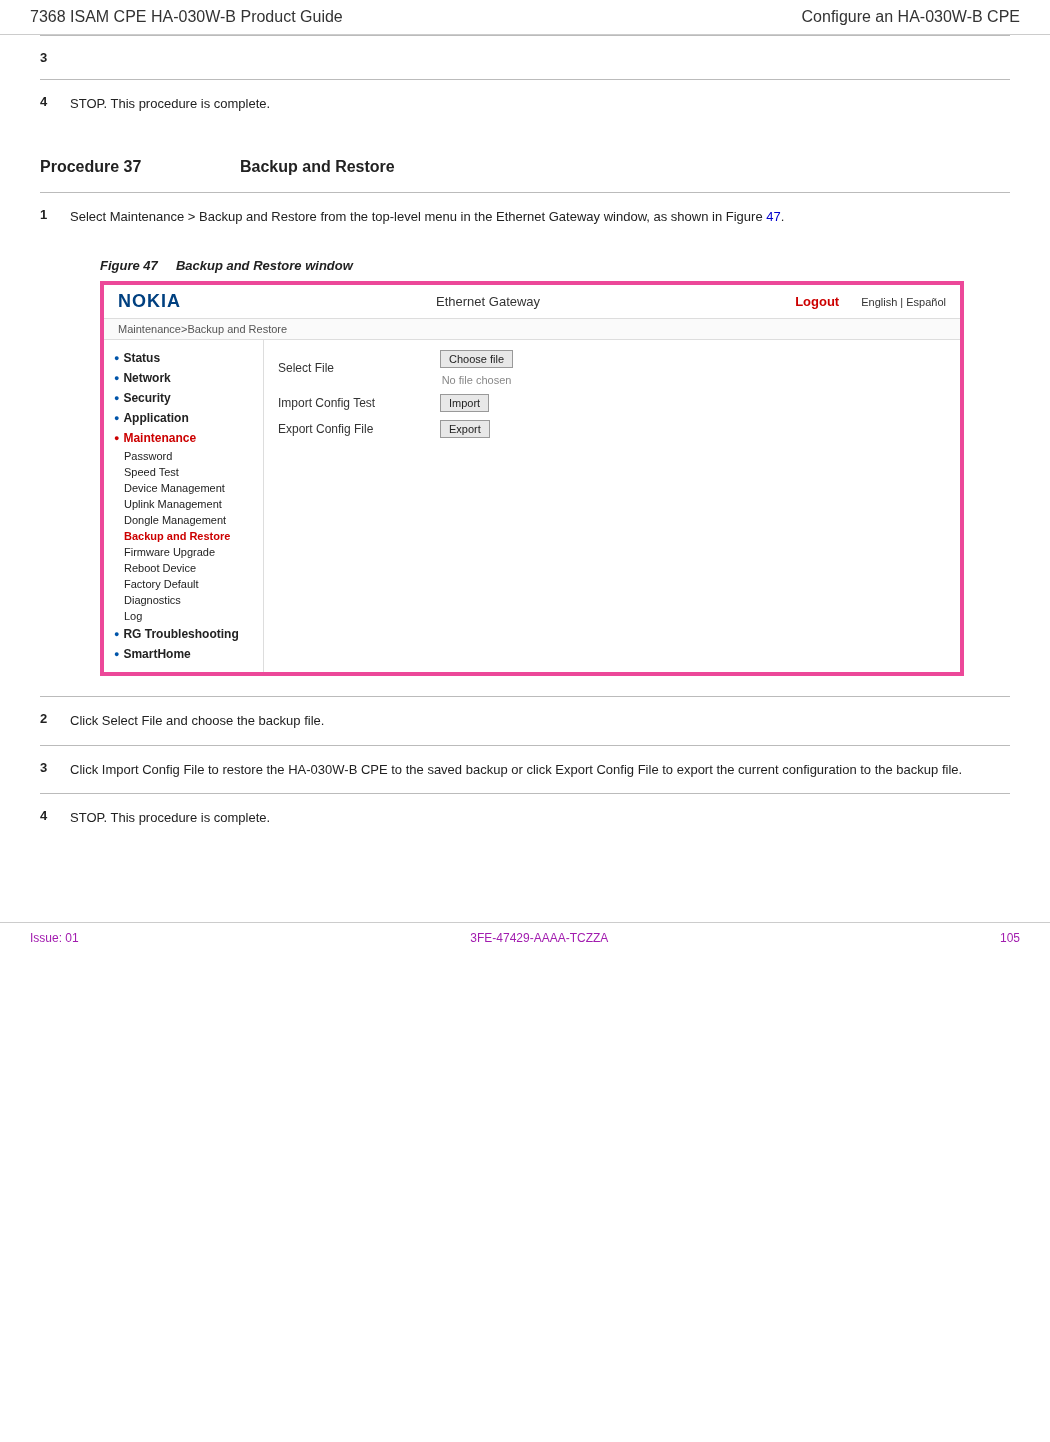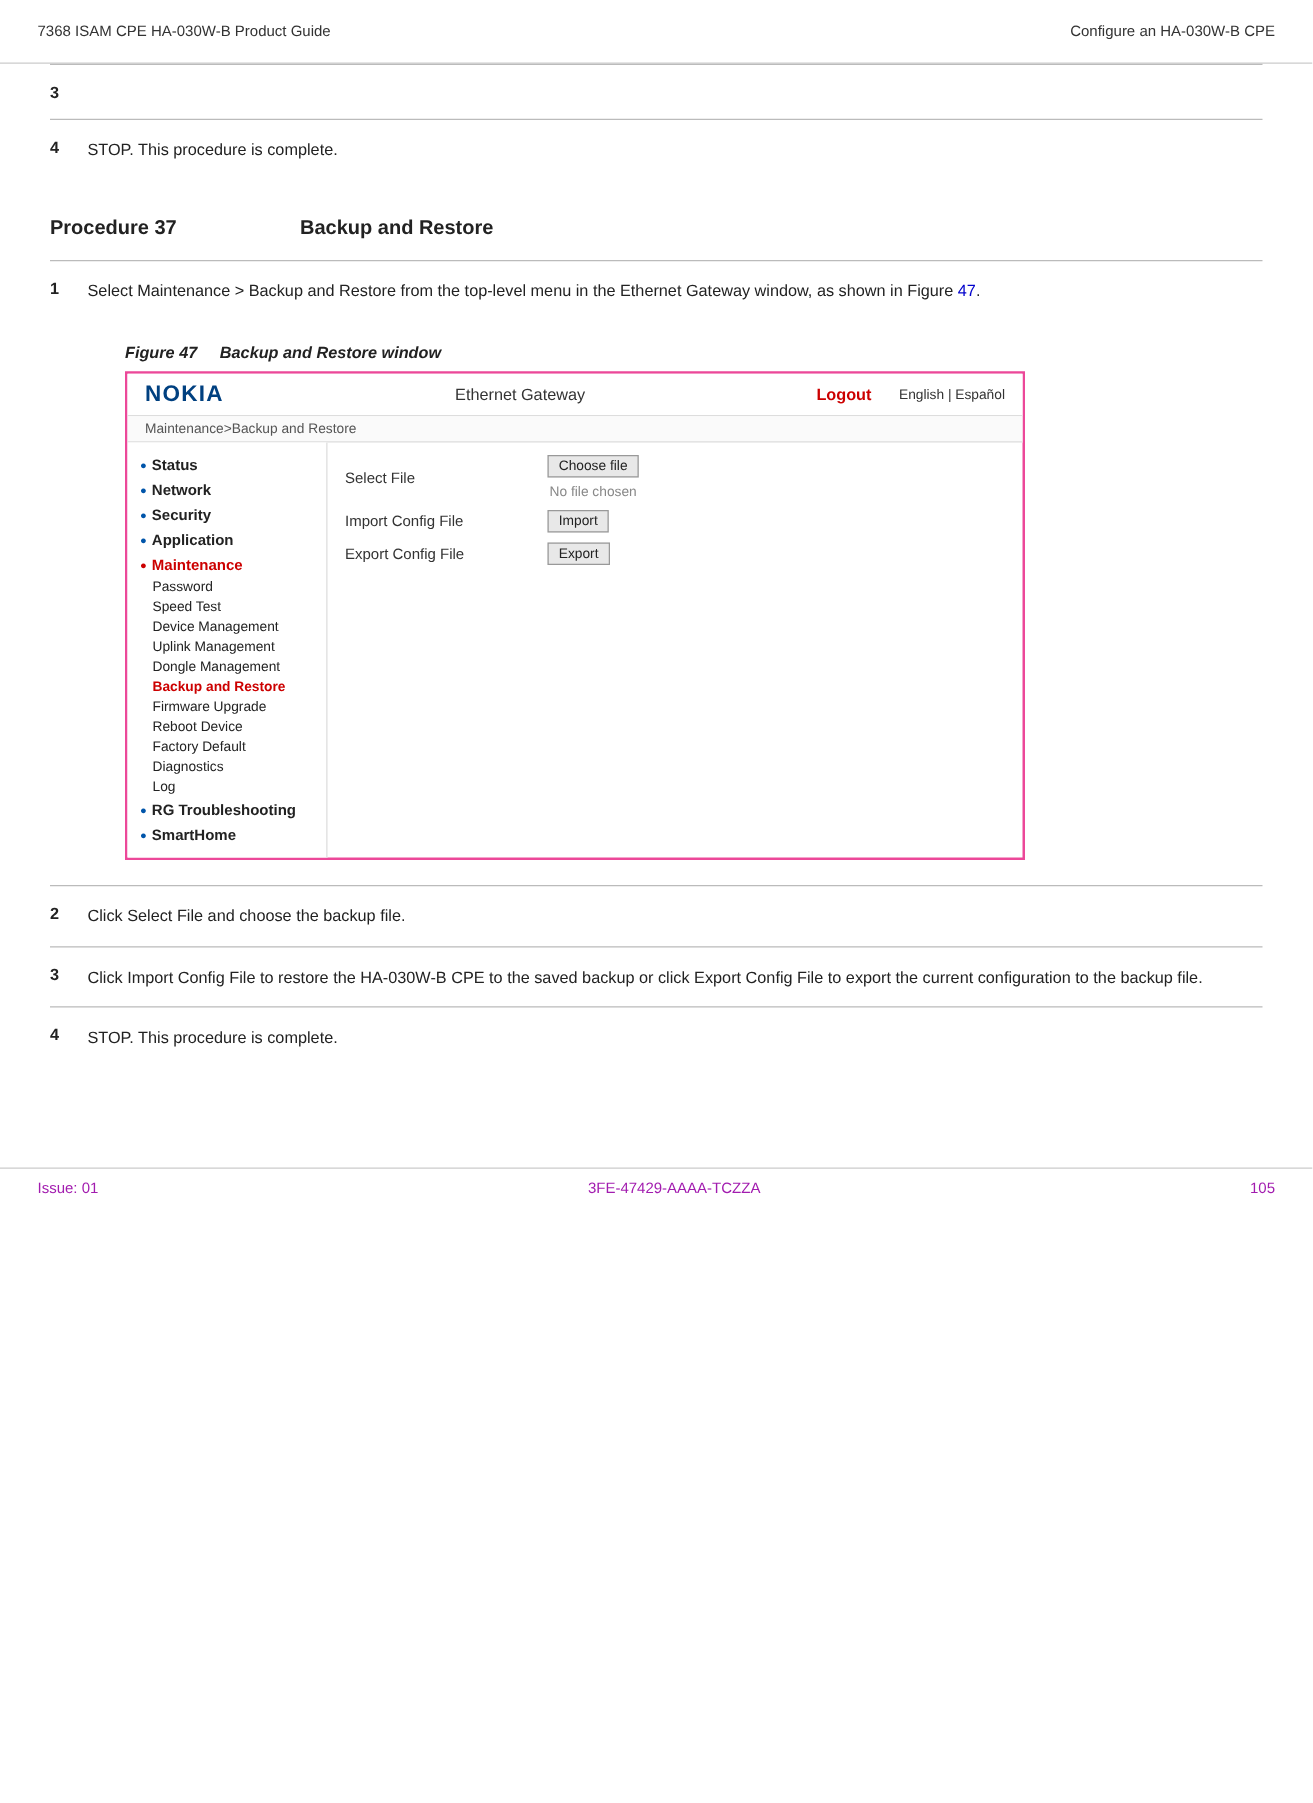--- a/index.html
+++ b/index.html
@@ -9,23 +9,23 @@
       color: #222;
       background: #fff;
       width: 1050px;
       min-height: 1442px;
     }
 
     
     .page-header {
       display: flex;
       justify-content: space-between;
-      padding: 18px 30px;
+      padding: 8px 30px;
       border-bottom: 1px solid #ccc;
-      font-size: 12px;
+      font-size: 16px;
       color: #333;
     }
 
     
     .main-content {
       padding: 0 40px 40px 40px;
     }
 
     
     .step-row {
@@ -67,23 +67,23 @@
       font-weight: bold;
       font-size: 13px;
       margin: 18px 0 8px 60px;
     }
     .figure-label span {
       font-style: italic;
     }
 
     
     .nokia-window {
-      border: 2px solid #ec4899;
+      border: 4px solid #ec4899;
       margin: 0 0 20px 60px;
-      width: 720px;
+      width: 864px;
       background: #fff;
     }
     .nokia-topbar {
       display: flex;
       align-items: center;
       justify-content: space-between;
       padding: 6px 14px;
       background: #fff;
       border-bottom: 1px solid #ddd;
     }
@@ -306,21 +306,21 @@
       <div class="nokia-main">
         <div id="form-container">
             <div class="nokia-form-row">
               <span class="nokia-form-label">Select File</span>
               <div class="nokia-form-right">
                 <button class="nokia-btn">Choose file</button>
                 <span class="no-file-text">No file chosen</span>
               </div>
             </div>
             <div class="nokia-form-row">
-              <span class="nokia-form-label">Import Config File</span>
+              <span class="nokia-form-label">Import Config Test</span>
               <div class="nokia-form-right">
                 <button class="nokia-btn">Import</button>
               </div>
             </div>
             <div class="nokia-form-row">
               <span class="nokia-form-label">Export Config File</span>
               <div class="nokia-form-right">
                 <button class="nokia-btn">Export</button>
               </div>
             </div>

